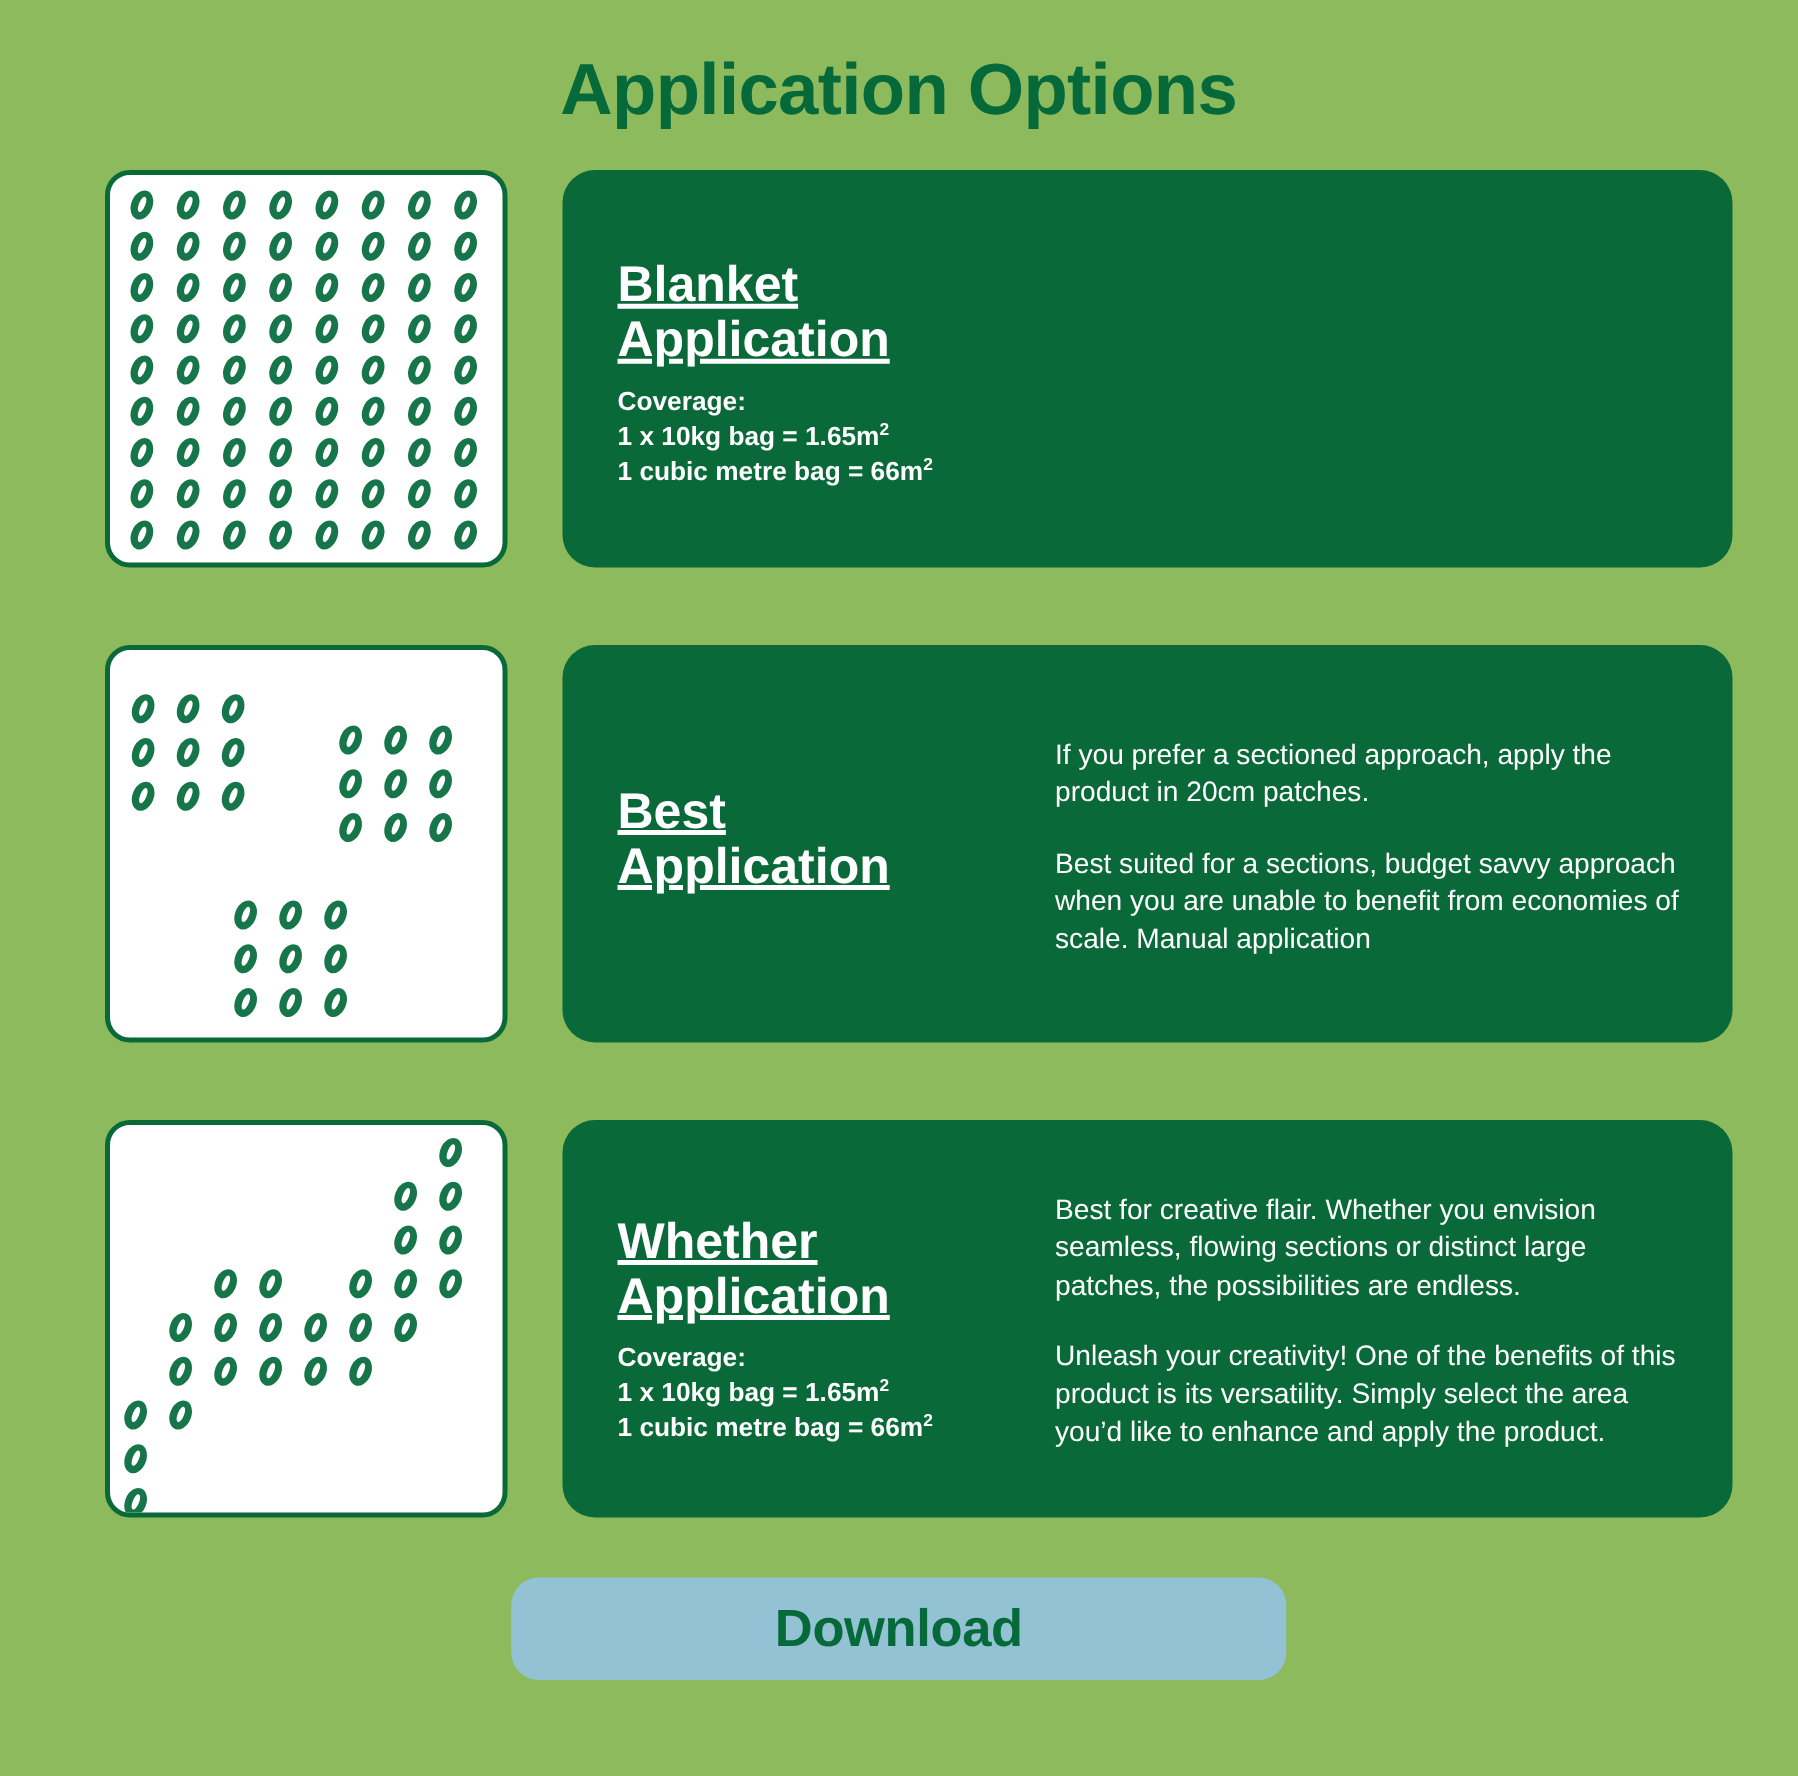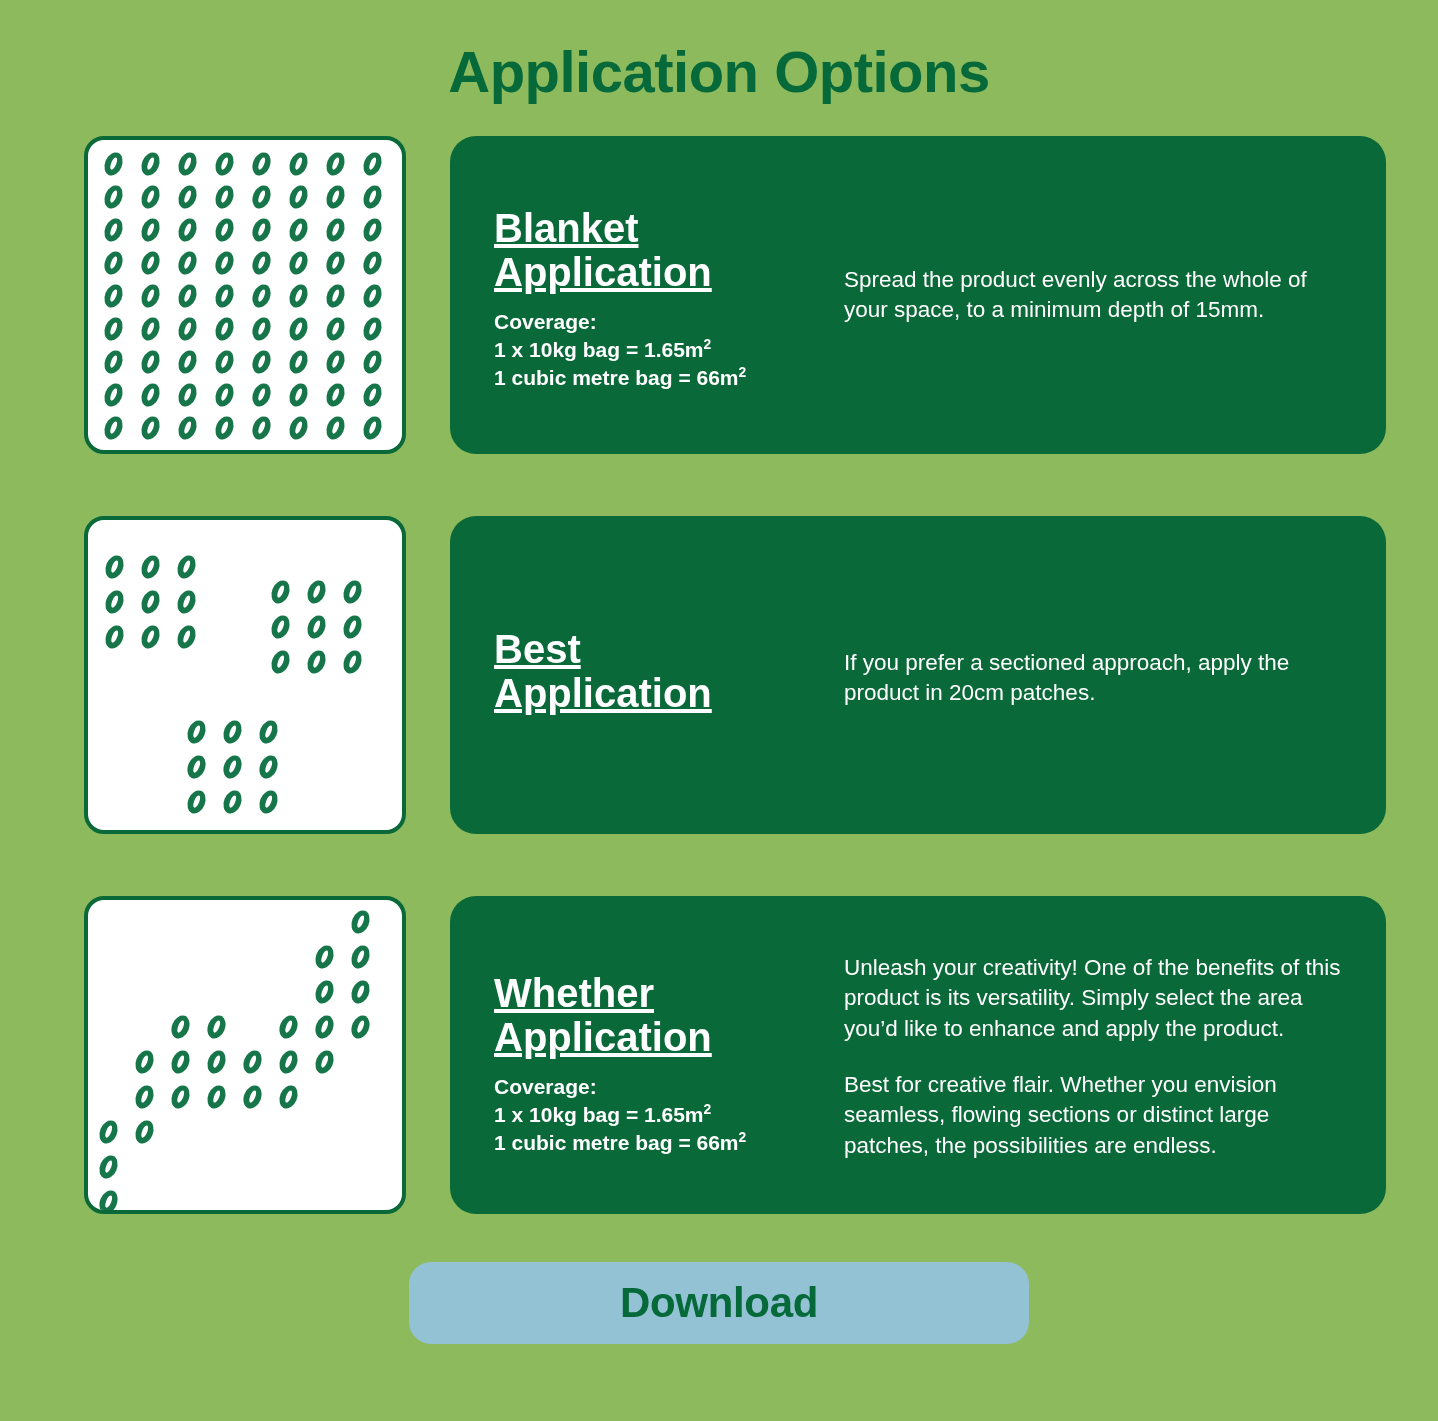--- a/index.html
+++ b/index.html
@@ -233,21 +233,20 @@
           <div class="seed" style="left: 276px; top: 276px;"></div>
         </div>
     </div>
     <div class="info-card">
       <div class="info-left">
         <h2 class="card-heading">Blanket
 Application</h2>
         <div class="coverage">Coverage:<br>1 x 10kg bag = 1.65m<sup>2</sup><br>1 cubic metre bag = 66m<sup>2</sup></div>
       </div>
       <div class="info-right">
-        <p class="body-para">Spread the product evenly across the whole of your space, to a minimum depth of 15mm.</p>
       </div>
     </div>
   </div>
 
   <div class="row row-2">
     <div class="pattern-box">
       <div class="seeds">
           <div class="seed" style="left: 18px; top: 35px;"></div>
           <div class="seed" style="left: 54px; top: 35px;"></div>
           <div class="seed" style="left: 90px; top: 35px;"></div>
@@ -277,20 +276,21 @@
           <div class="seed" style="left: 172px; top: 270px;"></div>
         </div>
     </div>
     <div class="info-card">
       <div class="info-left">
         <h2 class="card-heading">Best
 Application</h2>
       </div>
       <div class="info-right">
         <p class="body-para">If you prefer a sectioned approach, apply the product in 20cm patches.</p>
+        <p class="body-para">Best suited for a sections, budget savvy approach when you are unable to benefit from economies of scale. Manual application</p>
       </div>
     </div>
   </div>
 
   <div class="row row-3">
     <div class="pattern-box">
       <div class="seeds">
           <div class="seed" style="left: 264px; top: 10px;"></div>
           <div class="seed" style="left: 228px; top: 45px;"></div>
           <div class="seed" style="left: 264px; top: 45px;"></div>
@@ -318,22 +318,22 @@
           <div class="seed" style="left: 12px; top: 290px;"></div>
         </div>
     </div>
     <div class="info-card">
       <div class="info-left">
         <h2 class="card-heading">Whether
 Application</h2>
         <div class="coverage">Coverage:<br>1 x 10kg bag = 1.65m<sup>2</sup><br>1 cubic metre bag = 66m<sup>2</sup></div>
       </div>
       <div class="info-right">
+        <p class="body-para">Best for creative flair. Whether you envision seamless, flowing sections or distinct large patches, the possibilities are endless.</p>
         <p class="body-para">Unleash your creativity! One of the benefits of this product is its versatility. Simply select the area you’d like to enhance and apply the product.</p>
-        <p class="body-para">Best for creative flair. Whether you envision seamless, flowing sections or distinct large patches, the possibilities are endless.</p>
       </div>
     </div>
   </div>
 
 </div>
 
 <div class="download-wrap">
   <button class="download-btn">Download</button>
 </div>
 

